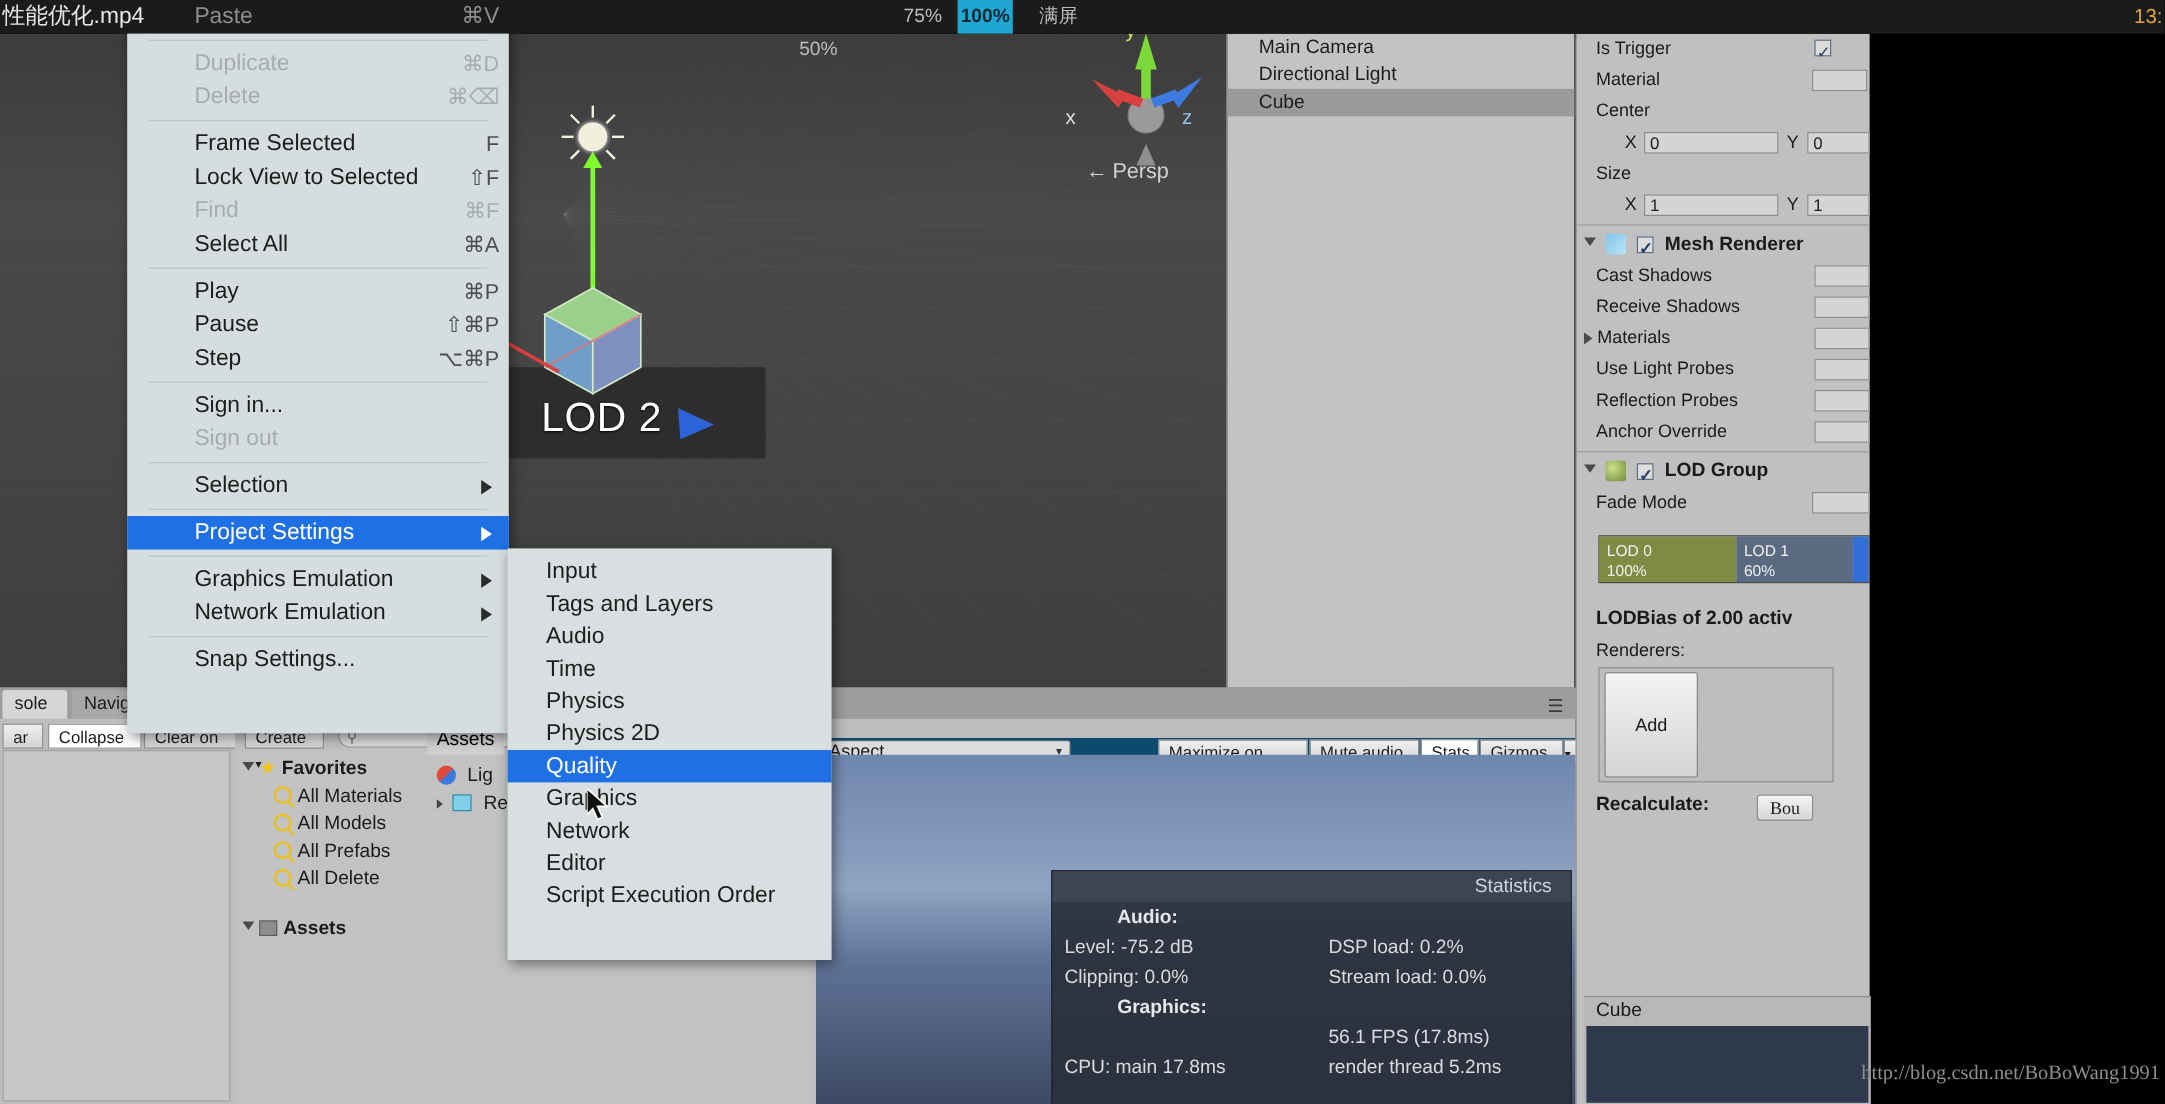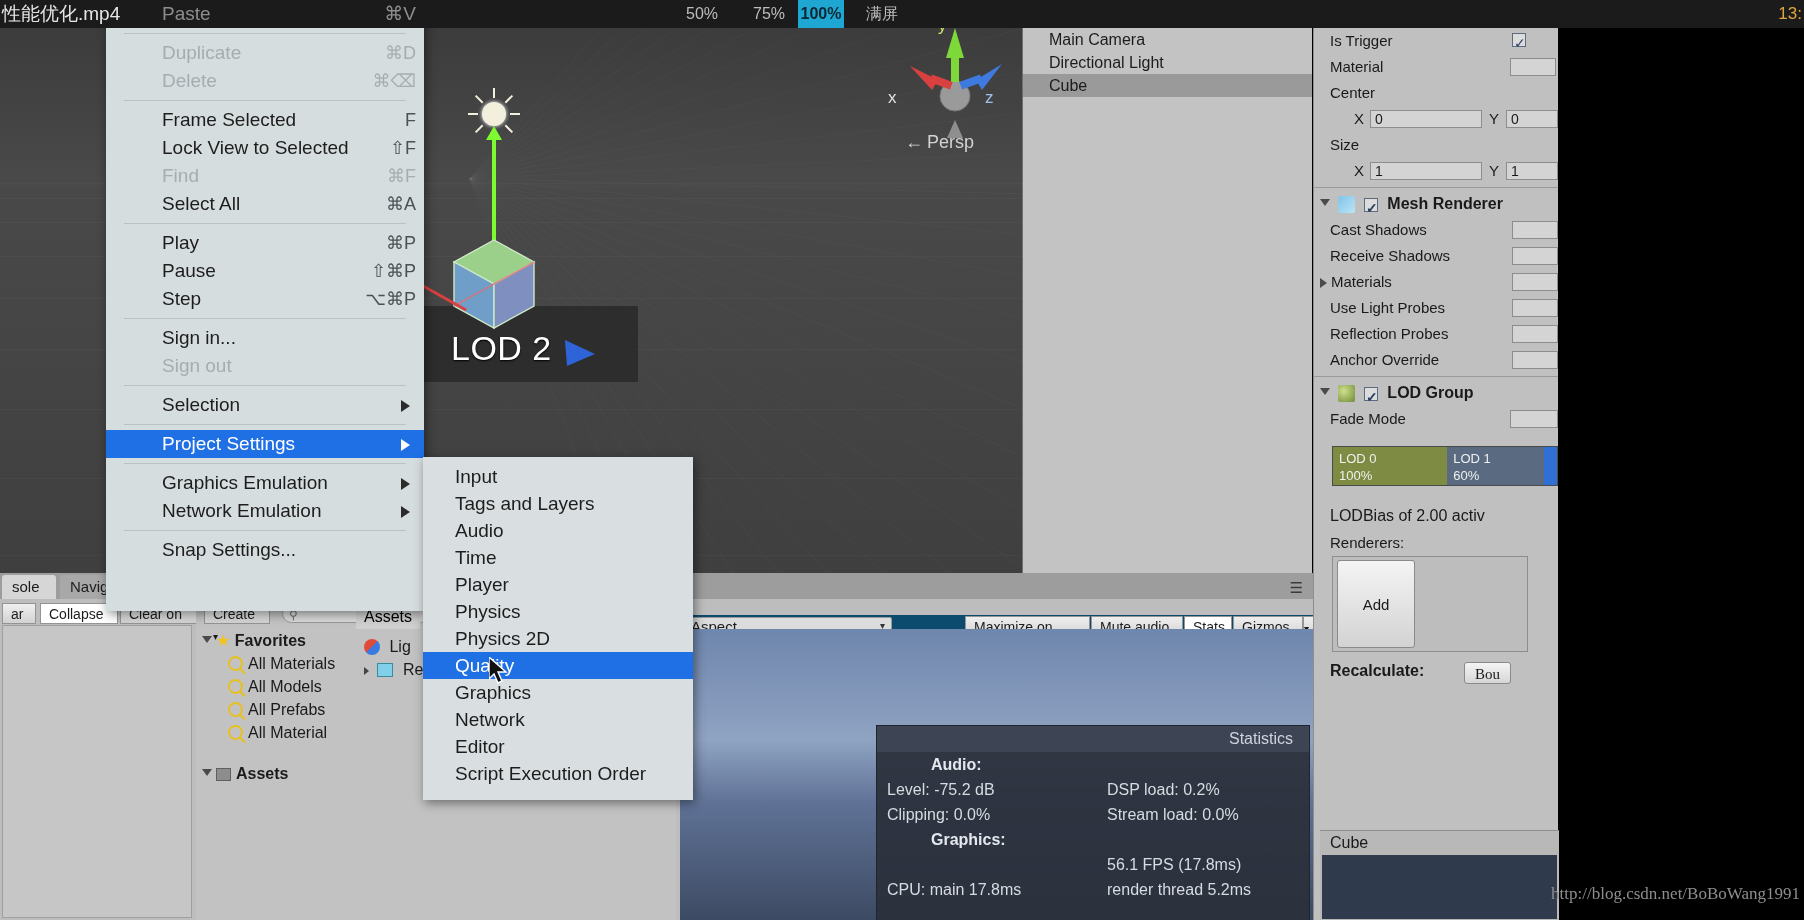--- a/index.html
+++ b/index.html
@@ -305,21 +305,21 @@
           <span style="font-size:12px;color:#6a6a6a;padding-left:6px;line-height:18px;display:inline-block">⚲</span>
         </div>
         <div class="assets-tab">Assets</div>
         <div style="position:absolute;left:236px;top:10px;font-size:11px;color:#3c3c3c">▾</div>
 
         <div id="proj-tree" style="position:absolute;left:6px;top:28px;width:160px;">
             <div class="proj-row"><span class="tri down"></span><span class="star">★</span> <b>Favorites</b></div>
             <div class="proj-row" style="padding-left: 26px;"><span class="magnifier"></span><span>All Materials</span></div>
             <div class="proj-row" style="padding-left: 26px;"><span class="magnifier"></span><span>All Models</span></div>
             <div class="proj-row" style="padding-left: 26px;"><span class="magnifier"></span><span>All Prefabs</span></div>
-            <div class="proj-row" style="padding-left: 26px;"><span class="magnifier"></span><span>All Material</span></div>
+            <div class="proj-row" style="padding-left: 26px;"><span class="magnifier"></span><span>All Delete</span></div>
             <div style="height: 18px;"></div>
             <div class="proj-row"><span class="tri down"></span><span style="display:inline-block;width:15px;height:13px;background:#8d8d8d;border:1px solid #5f5f5f;vertical-align:-2px;margin-right:5px"></span><b>Assets</b></div>
           </div>
 
         <div style="position:absolute;left:168px;top:34px">
           <div class="proj-row">
             <span style="display:inline-block;width:16px;height:16px;border-radius:50%;background:linear-gradient(135deg,#e04a3a 50%,#3a7ae0 50%);vertical-align:-3px;margin-right:5px"></span>
             <span>Lig</span>
           </div>
           <div class="proj-row">
@@ -422,21 +422,21 @@
               <div>100%</div>
             </div>
             <div class="lod-seg" style="background: rgb(90, 106, 128); width: 43%;">
               <div>LOD 1</div>
               <div>60%</div>
             </div>
             <div class="lod-seg" style="background: rgb(47, 111, 214); width: 6%;"></div>
           </div>
       </div>
 
-      <div style="height:28px;line-height:28px;padding-left:16px;font-weight:normal;font-size:16px;white-space:nowrap">LODBias of 2.00 activ</div>
+      <div style="height:28px;line-height:28px;padding-left:16px;font-weight:bold;font-size:16px;white-space:nowrap">LODBias of 2.00 activ</div>
       <div class="insp-row">Renderers:</div>
 
       <div style="position:relative;height:104px">
         <div class="add-box">
           <div class="add-btn">Add</div>
         </div>
       </div>
 
       <div style="position:relative;height:30px">
         <span style="position:absolute;left:16px;top:2px;font-weight:bold;font-size:16px">Recalculate:</span>
@@ -479,39 +479,38 @@
         <div class="mi"><span>Snap Settings...</span></div>
       </div>
   </div>
 
   <div class="submenu">
     <div id="submenu-list">
         <div class="smi">Input</div>
         <div class="smi">Tags and Layers</div>
         <div class="smi">Audio</div>
         <div class="smi">Time</div>
-        <div class="smi">Player</div>
         <div class="smi">Physics</div>
         <div class="smi">Physics 2D</div>
         <div class="smi sel">Quality</div>
         <div class="smi">Graphics</div>
         <div class="smi">Network</div>
         <div class="smi">Editor</div>
         <div class="smi">Script Execution Order</div>
       </div>
   </div>
 
   <svg class="cursor" width="22" height="30" viewBox="0 0 22 30">
     <polygon points="0,0 0,22 5,17 9,26 13,24 9,15 17,15" fill="#111" stroke="#fff" stroke-width="1.4"></polygon>
   </svg>
 
   <div class="player-bar">
     <div class="player-title">性能优化.mp4</div>
     <div id="zoom-opts">
-        <div class="zoom-opt" style="left: 678px; width: 48px;">50%</div>
+        <div class="zoom-opt" style="left: 658px; width: 48px; margin-top: 28px;">50%</div>
         <div class="zoom-opt" style="left: 745px; width: 48px;">75%</div>
         <div class="zoom-opt active" style="left: 798px; width: 46px;">100%</div>
         <div class="zoom-opt" style="left: 855px; width: 54px;">满屏</div>
       </div>
     <div class="clock">13:</div>
   </div>
 
   <div class="watermark">http://blog.csdn.net/BoBoWang1991</div>
 <div style="position: absolute; left: 106px; top: 0px; width: 318px; height: 28px; line-height: 28px; padding-left: 56px; font-size: 19px; color: rgb(141, 141, 141); z-index: 61; white-space: nowrap;"><span>Paste</span><span style="position:absolute;right:8px;color:#8d8d8d">⌘V</span></div>
   </div>

